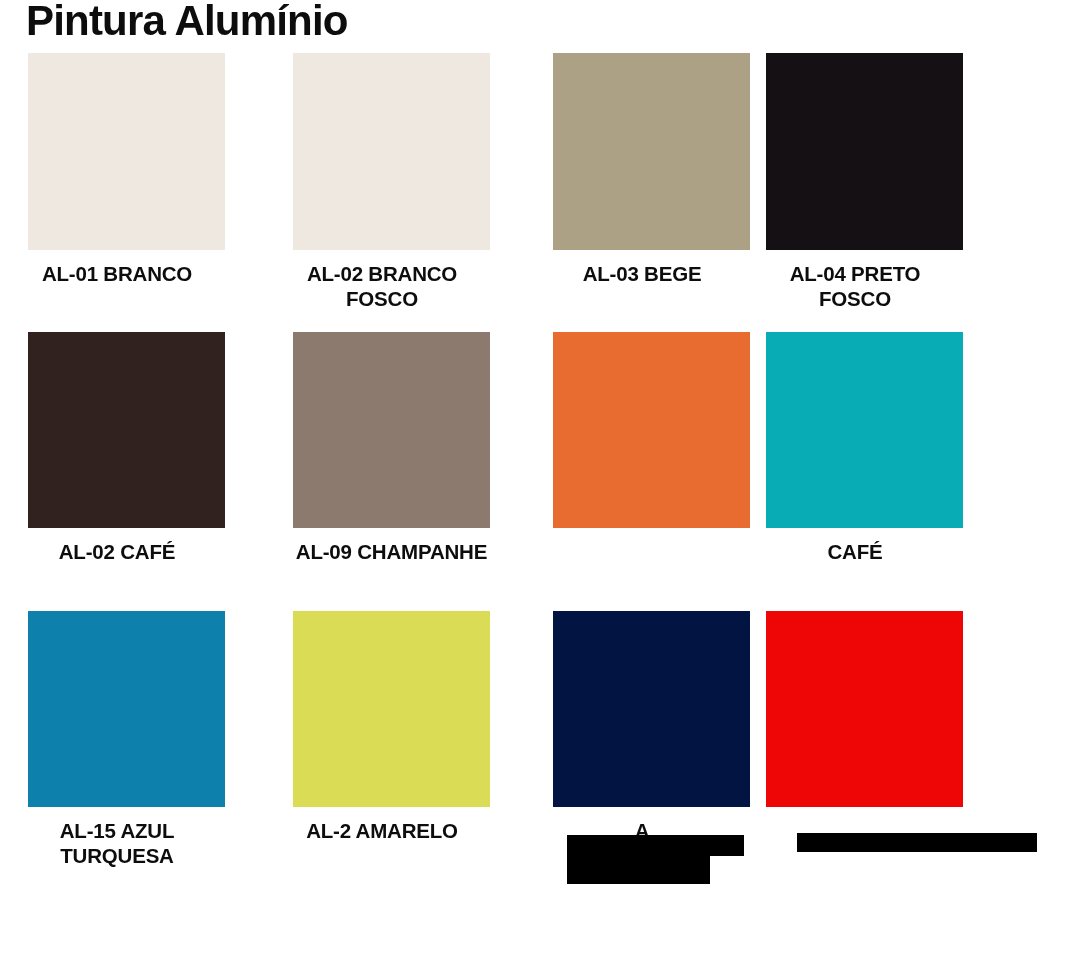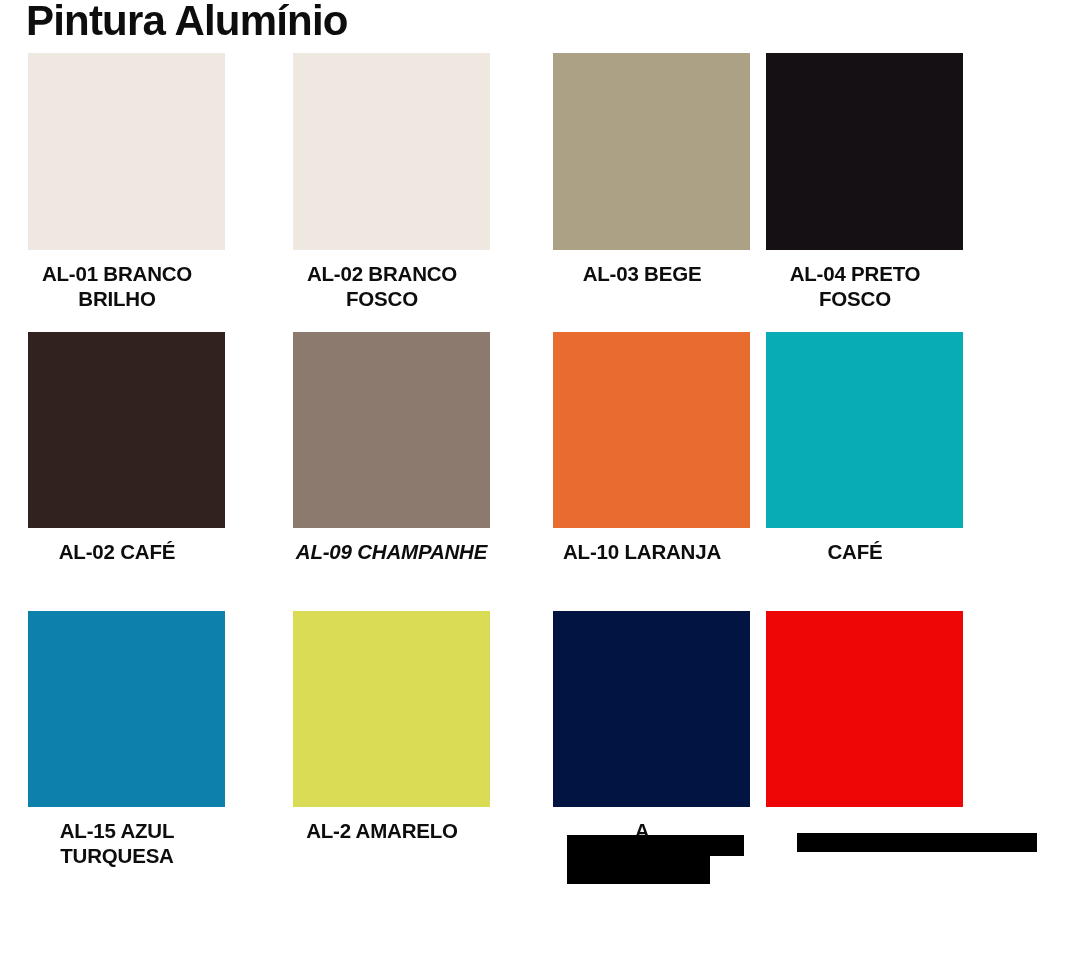--- a/index.html
+++ b/index.html
@@ -68,21 +68,20 @@
     color: #0d0d0d;
     text-align: center;
     white-space: nowrap;
   }
 
   
   .swatch-label.wide {
     margin-left: -40px;
     margin-right: -40px;
     width: 277px;
-    font-style: italic;
   }
 
   
   .redaction {
     position: absolute;
     background: #000000;
   }
   #redaction-col-2-a {
     left: 567px;
     top: 835px;
@@ -108,21 +107,20 @@
 <div id="page-title">Pintura Alumínio</div>
 
 <div id="swatch-grid">
 
   <div class="swatch-row row-1">
 
     <div class="swatch-cell col-0">
       <div class="swatch-chip" style="background-color: rgb(239, 232, 224);"></div>
       <div class="swatch-label">
         <div>AL-01 BRANCO</div>
-        <div>BRILHO</div>
       </div>
     </div>
 
     <div class="swatch-cell col-1">
       <div class="swatch-chip" style="background-color: rgb(239, 232, 225);"></div>
       <div class="swatch-label">
         <div>AL-02 BRANCO</div>
         <div>FOSCO</div>
       </div>
     </div>
@@ -158,24 +156,20 @@
     <div class="swatch-cell col-1">
       <div class="swatch-chip" style="background-color: rgb(141, 122, 110);"></div>
       <div class="swatch-label wide">
         <div>AL-09 CHAMPANHE</div>
 
       </div>
     </div>
 
     <div class="swatch-cell col-2">
       <div class="swatch-chip" style="background-color: rgb(232, 108, 48);"></div>
-      <div class="swatch-label">
-        <div>AL-10 LARANJA</div>
-
-      </div>
     </div>
 
     <div class="swatch-cell col-3">
       <div class="swatch-chip" style="background-color: rgb(7, 172, 180);"></div>
       <div class="swatch-label">
         <div>CAFÉ</div>
       </div>
     </div>
 
   </div>

